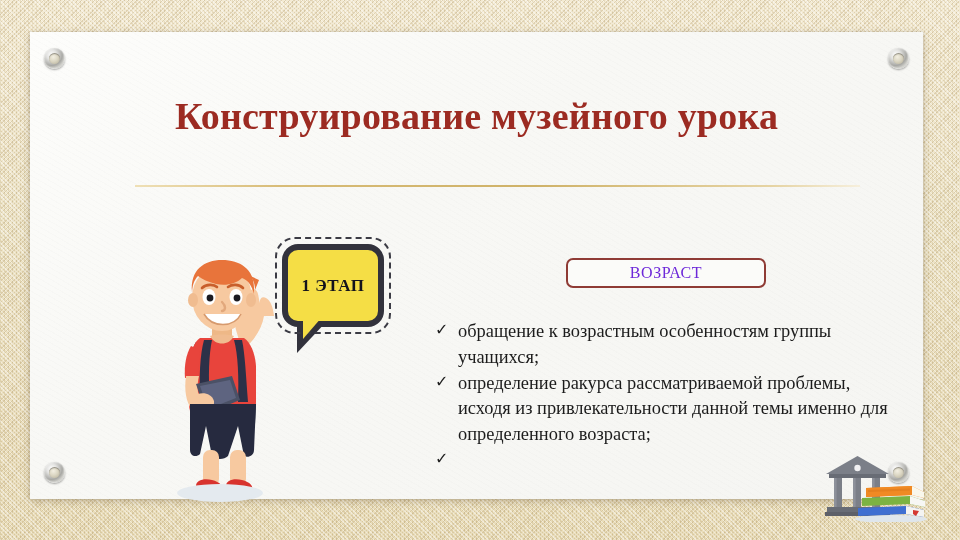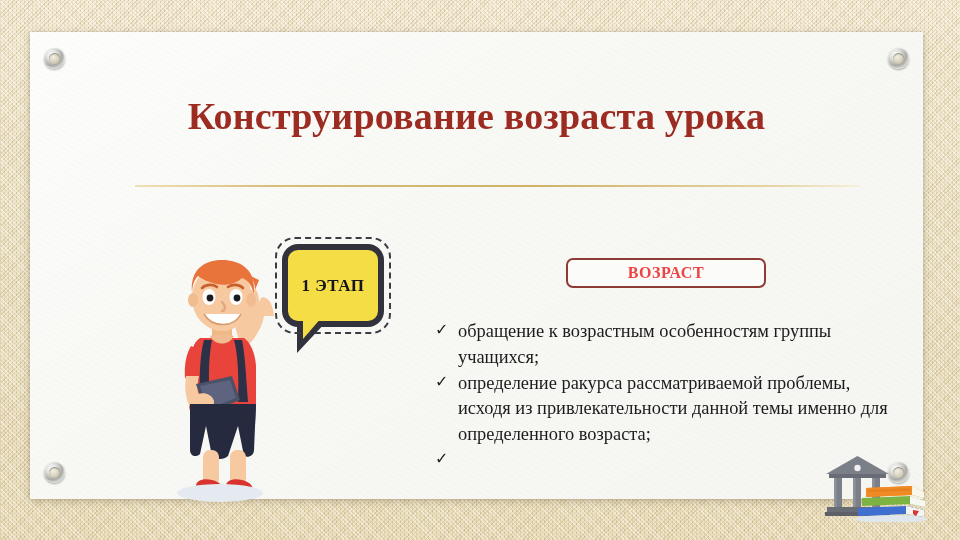--- a/index.html
+++ b/index.html
@@ -147,23 +147,23 @@
     height: 30px;
     border: 2px solid #8f3b35;
     border-radius: 7px;
     background: #fbfbf9;
     display: flex;
     align-items: center;
     justify-content: center;
   }
   #age-chip-label {
     font-family: "Liberation Serif", serif;
-    font-weight: bold;
+    font-weight: normal;
     font-size: 16px;
-    color: #ef4444;
+    color: #6d28d9;
     letter-spacing: 0.6px;
   }
 
   
   #bullet-list {
     position: absolute;
     left: 404px;
     top: 287px;
     width: 470px;
     font-family: "Liberation Serif", serif;
@@ -221,21 +221,21 @@
 </head>
 <body>
 
 <div id="slide-card">
 
   <span class="screw tl"></span>
   <span class="screw tr"></span>
   <span class="screw bl"></span>
   <span class="screw br"></span>
 
-  <h1 id="page-title">Конструирование возраста урока</h1>
+  <h1 id="page-title">Конструирование музейного урока</h1>
 
   <div id="title-divider"></div>
 
   <div id="boy-illustration">
     <div id="boy-shadow"></div>
     <svg width="125" height="255" viewBox="0 0 125 255">
 
       <path d="M82 96 C94 88 102 74 104 62 L114 62 C113 52 110 46 106 44 C102 42 99 45 100 50 L98 40 C97 34 90 33 90 40 L90 49 L89 38 C88 32 81 32 81 39 L82 52 L80 44 C79 38 73 39 73 45 C73 57 74 68 76 76 Z" fill="#f7c9a0"></path>
 
       <rect x="52" y="62" width="20" height="22" fill="#eeb887"></rect>

